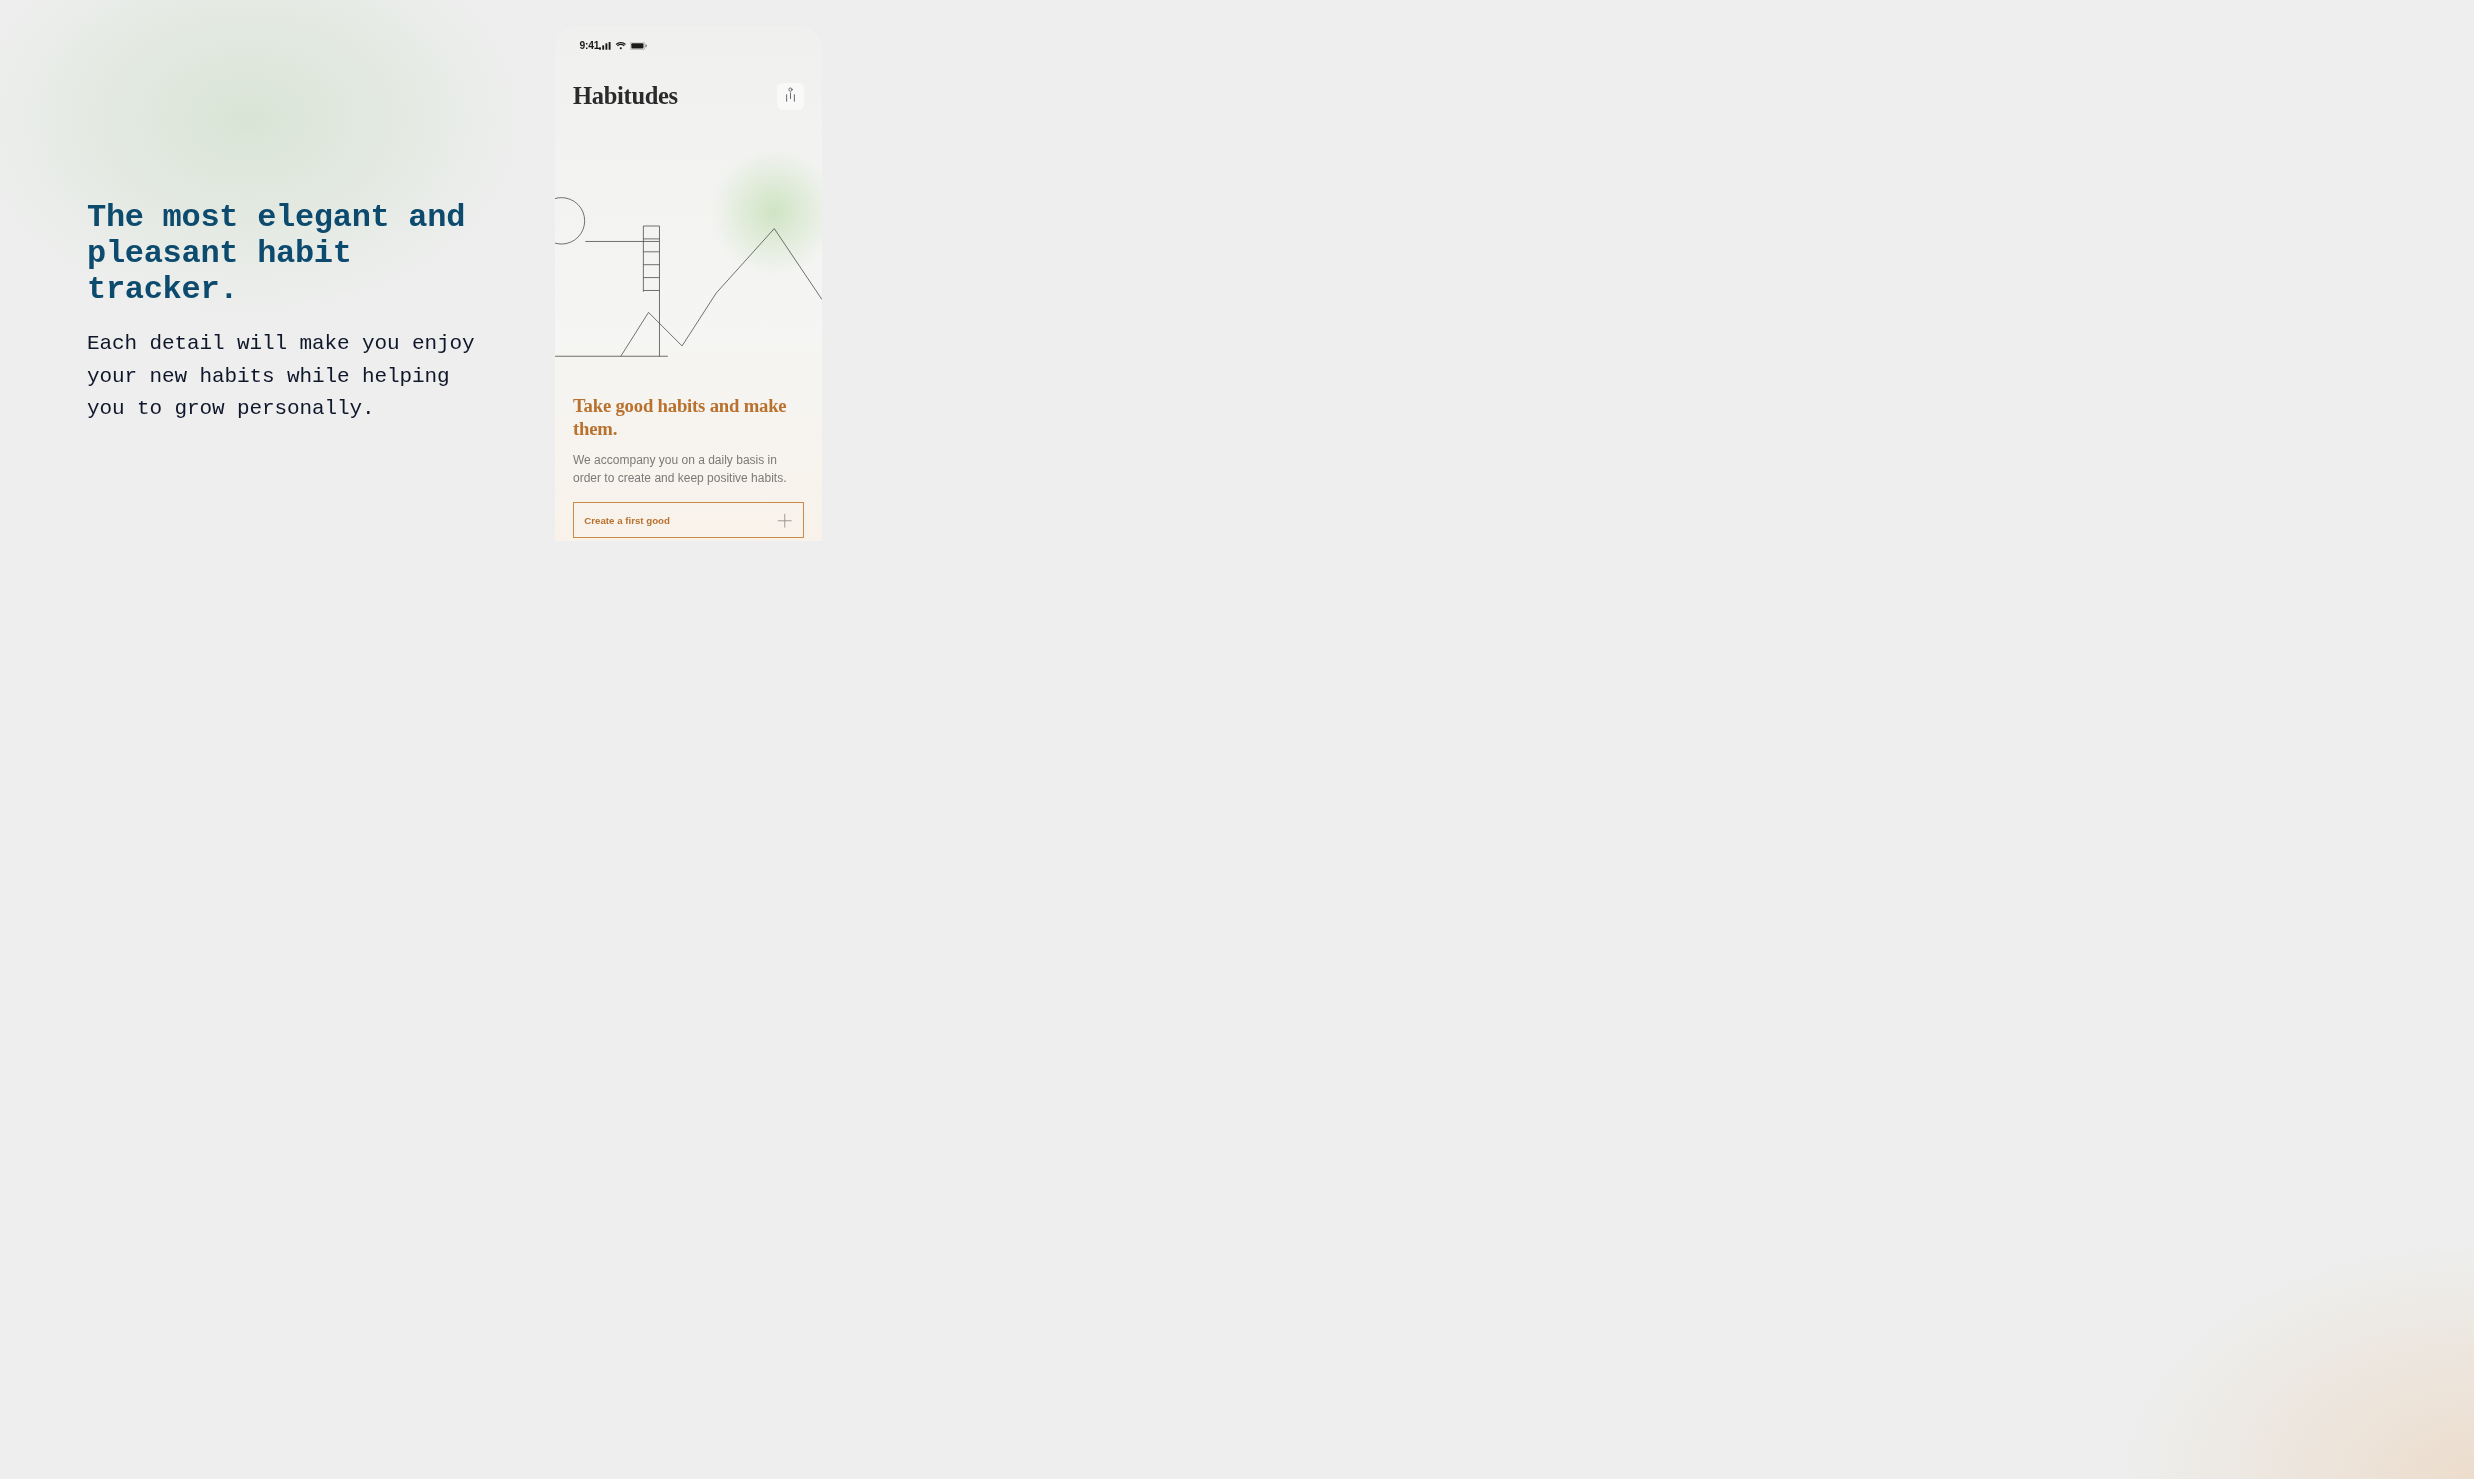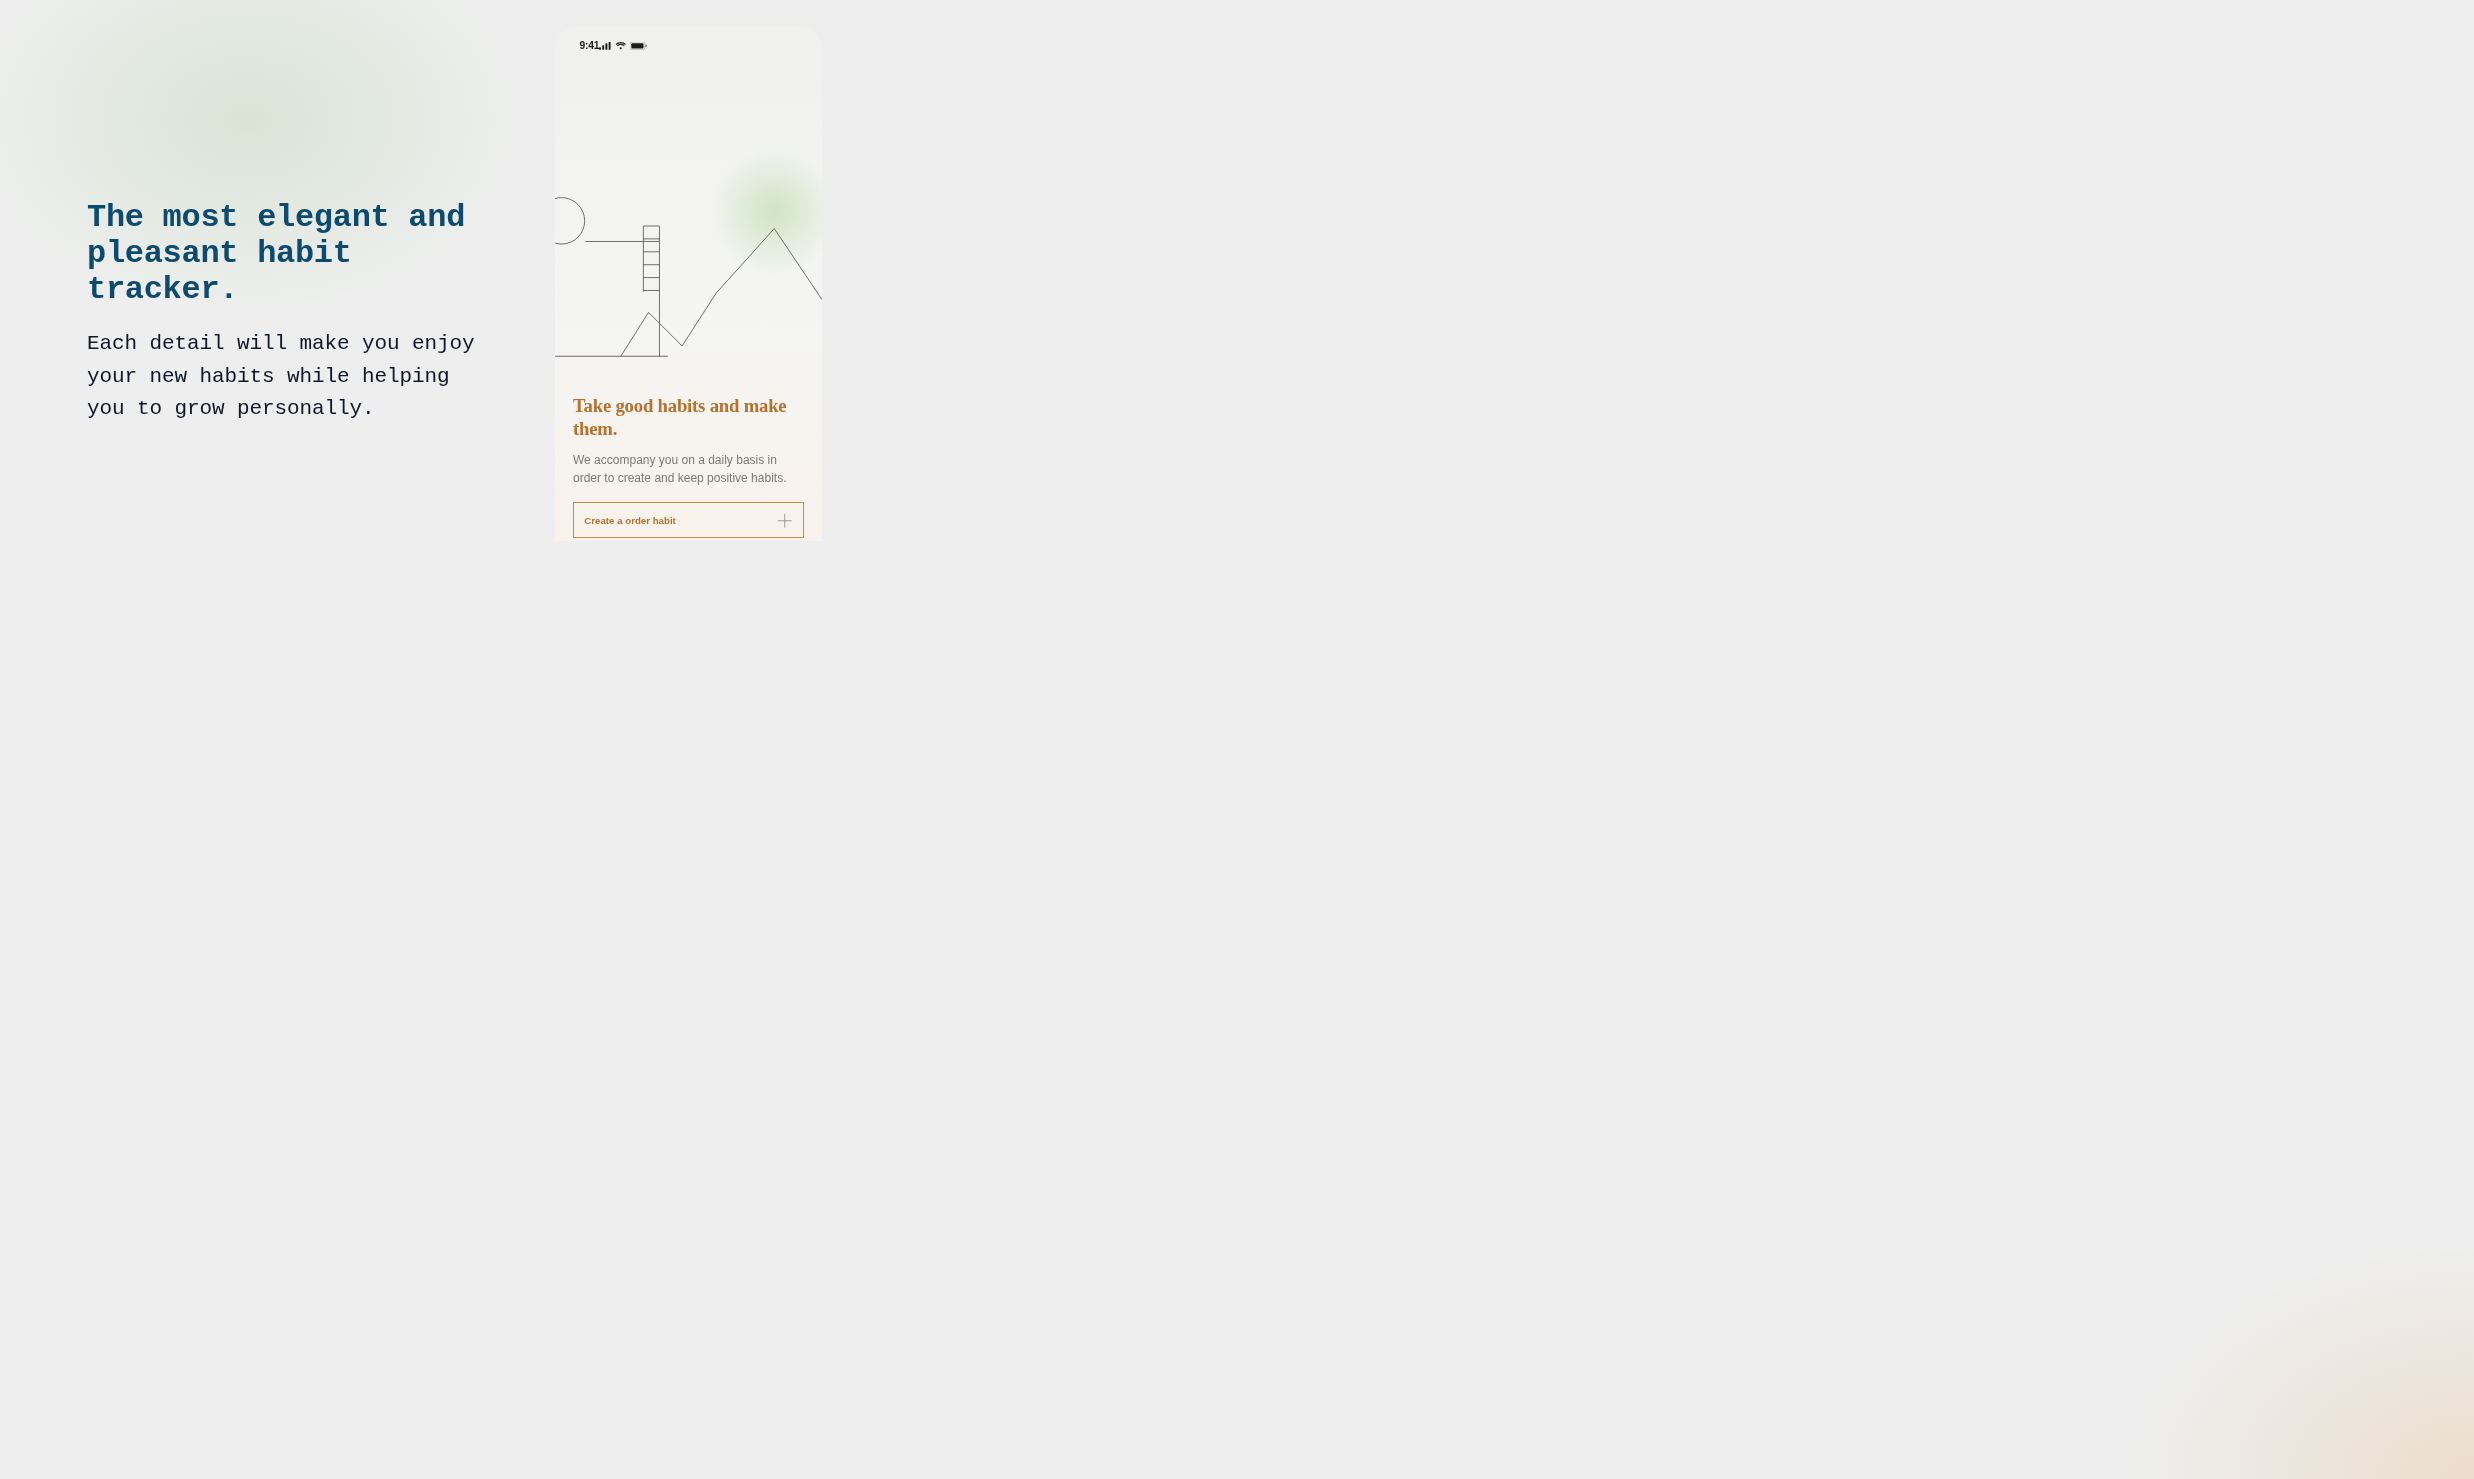--- a/index.html
+++ b/index.html
@@ -182,20 +182,33 @@
       <span>
         <svg width="17.4" height="7.7" viewBox="0 0 27 12">
           <rect x="0" y="0" width="23" height="12" rx="3" fill="none" stroke="#1a1a1a" stroke-width="1" opacity="0.4"></rect>
           <rect x="2" y="2" width="19" height="8" rx="1.5" fill="#1a1a1a"></rect>
           <rect x="24" y="4" width="2.2" height="4" rx="1" fill="#1a1a1a" opacity="0.5"></rect>
         </svg>
       </span>
     </div>
   </div>
 
+  <div class="app-header">
+    <div class="app-title">Habitudes</div>
+    <div class="settings-btn">
+      <span>
+        <svg width="13" height="15.5" viewBox="0 0 20 24" stroke="#5a5a5a" stroke-width="1.4" fill="none" stroke-linecap="round">
+          <circle cx="10" cy="4" r="2.5"></circle>
+          <line x1="4" y1="12" x2="4" y2="22"></line>
+          <line x1="10" y1="9" x2="10" y2="18"></line>
+          <line x1="16" y1="12" x2="16" y2="22"></line>
+        </svg>
+      </span>
+    </div>
+  </div>
 
   <div class="illustration">
     <svg width="267" height="187" viewBox="0 0 414 290">
       <g stroke="#4a4a4a" stroke-width="1.2" fill="none">
 
         <line x1="0" y1="278" x2="175" y2="278"></line>
 
         <circle cx="10" cy="68" r="36"></circle>
 
         <polyline points="47,100 162,100 162,278"></polyline>
@@ -212,21 +225,21 @@
         <polyline points="102,278 145,210 197,262 250,180 340,80 414,190"></polyline>
       </g>
     </svg>
   </div>
 
   <div class="onboard">
     <h2>Take good habits and make them.</h2>
     <p>We accompany you on a daily basis in order to create and keep positive habits.</p>
 
     <div class="cta">
-      <span class="cta-label">Create a order habit</span>
+      <span class="cta-label">Create a first good</span>
       <span class="cta-plus">
         <svg width="15.5" height="15.5" viewBox="0 0 24 24" stroke="#8a8a88" stroke-width="1.3" stroke-linecap="round">
           <line x1="12" y1="2" x2="12" y2="22"></line>
           <line x1="2" y1="12" x2="22" y2="12"></line>
         </svg>
       </span>
     </div>
   </div>
 
 </div>

